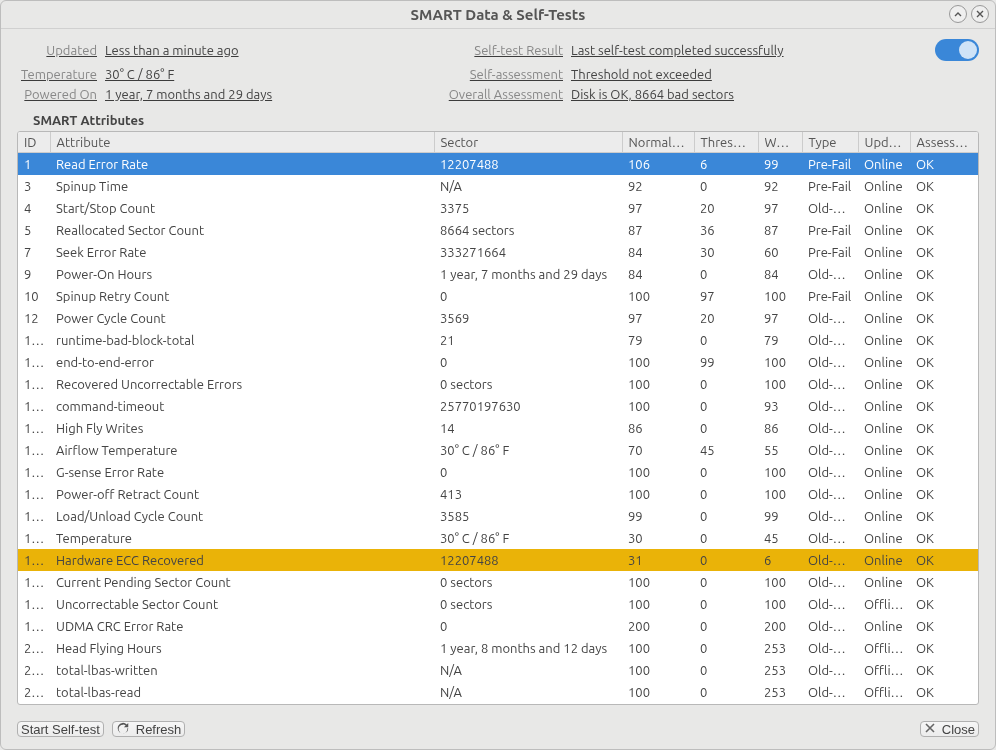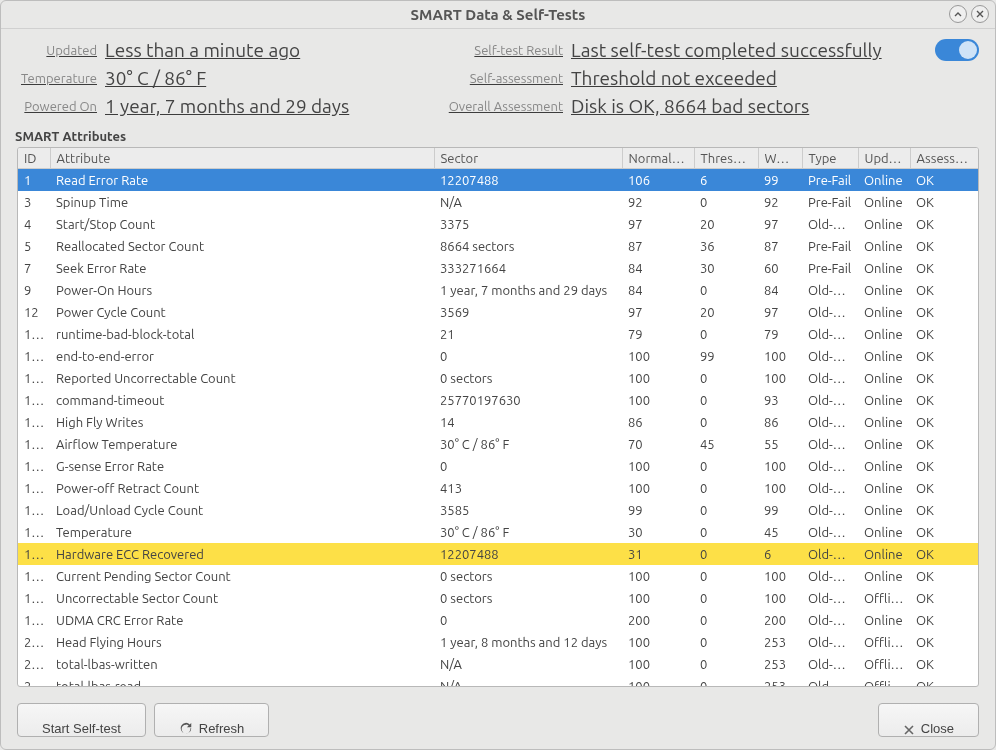--- a/index.html
+++ b/index.html
@@ -40,34 +40,34 @@
     padding: 10px 16px 6px 16px;
     text-decoration: underline;
   }
   .info-grid {
     display: grid;
     grid-template-columns: 80px 1fr 120px 1fr 70px;
     row-gap: 6px; column-gap: 8px;
     align-items: center;
   }
   .info-label { color: #888; text-align: right; font-size: 13px; }
-  .info-value { color: #444; font-size: 19px; }
+  .info-value { color: #444; font-size: 13px; }
   .toggle {
     width: 44px; height: 22px; border-radius: 11px;
     background: #3a87d8; position: relative; cursor: pointer;
     justify-self: end;
   }
   .toggle .knob {
     position: absolute; right: 2px; top: 2px;
     width: 18px; height: 18px; border-radius: 50%;
     background: #cfe3f7;
   }
   .section-title {
     font-weight: bold; color: #444;
-    padding: 6px 16px 4px 14px;
+    padding: 6px 16px 4px 32px;
   }
   .table-wrap {
     margin: 0 16px 8px 16px;
     border: 1px solid #b8b8b8;
     background: #fff;
     flex: 1;
     overflow: hidden;
     border-radius: 3px;
   }
   table {
@@ -82,39 +82,39 @@
     white-space: nowrap; overflow: hidden; text-overflow: ellipsis; margin-left: 39px;
   }
   th:last-child { border-right: none; }
   td {
     padding: 3px 6px;
     white-space: nowrap; overflow: hidden; text-overflow: ellipsis;
     color: #444;
   }
   tbody tr { height: 22px; }
   tr.selected td { background: #3a87d8; color: #fff; }
-  tr.hover td { background: #fde047; }
+  tr.hover td { background: #eab308; }
   .col-id { width: 32px; }
   .col-attr { width: 384px; }
   .col-value { width: 188px; }
   .col-norm { width: 72px; }
   .col-thresh { width: 64px; }
   .col-worst { width: 44px; }
   .col-type { width: 56px; }
   .col-updates { width: 52px; }
   .col-assessment { width: 68px; }
   .button-bar {
     display: flex; padding: 8px 16px 12px 16px; gap: 8px;
     align-items: center;
   }
   .btn {
-    height: 34px; padding: 0 24px;
+    height: 16px; padding: 0 3px;
     background: linear-gradient(#f6f6f6,#ececec);
     border: 1px solid #b0b0b0; border-radius: 4px;
-    display: inline-flex; align-items: flex-end; gap: 6px;
+    display: inline-flex; align-items: flex-start; gap: 6px;
     color: #444; cursor: pointer; font-size: 13px;
   }
   .spacer { flex: 1; }
   .ico { display: inline-flex; align-items: center; justify-content: center; }
   .refresh-svg { width: 14px; height: 14px; }
   .close-x { font-size: 13px; color: #666; }
 </style>
 </head>
 <body>
 
@@ -249,20 +249,31 @@
             <td>Power-On Hours</td>
             <td>1 year, 7 months and 29 days</td>
             <td>84</td>
             <td>0</td>
             <td>84</td>
             <td>Old-Age</td>
             <td>Online</td>
             <td>OK</td>
           </tr>
           <tr>
+            <td>10</td>
+            <td>Spinup Retry Count</td>
+            <td>0</td>
+            <td>100</td>
+            <td>97</td>
+            <td>100</td>
+            <td>Pre-Fail</td>
+            <td>Online</td>
+            <td>OK</td>
+          </tr>
+          <tr>
             <td>12</td>
             <td>Power Cycle Count</td>
             <td>3569</td>
             <td>97</td>
             <td>20</td>
             <td>97</td>
             <td>Old-Age</td>
             <td>Online</td>
             <td>OK</td>
           </tr>
@@ -283,21 +294,21 @@
             <td>0</td>
             <td>100</td>
             <td>99</td>
             <td>100</td>
             <td>Old-Age</td>
             <td>Online</td>
             <td>OK</td>
           </tr>
           <tr>
             <td>187</td>
-            <td>Reported Uncorrectable Count</td>
+            <td>Recovered Uncorrectable Errors</td>
             <td>0 sectors</td>
             <td>100</td>
             <td>0</td>
             <td>100</td>
             <td>Old-Age</td>
             <td>Online</td>
             <td>OK</td>
           </tr>
           <tr>
             <td>188</td>

